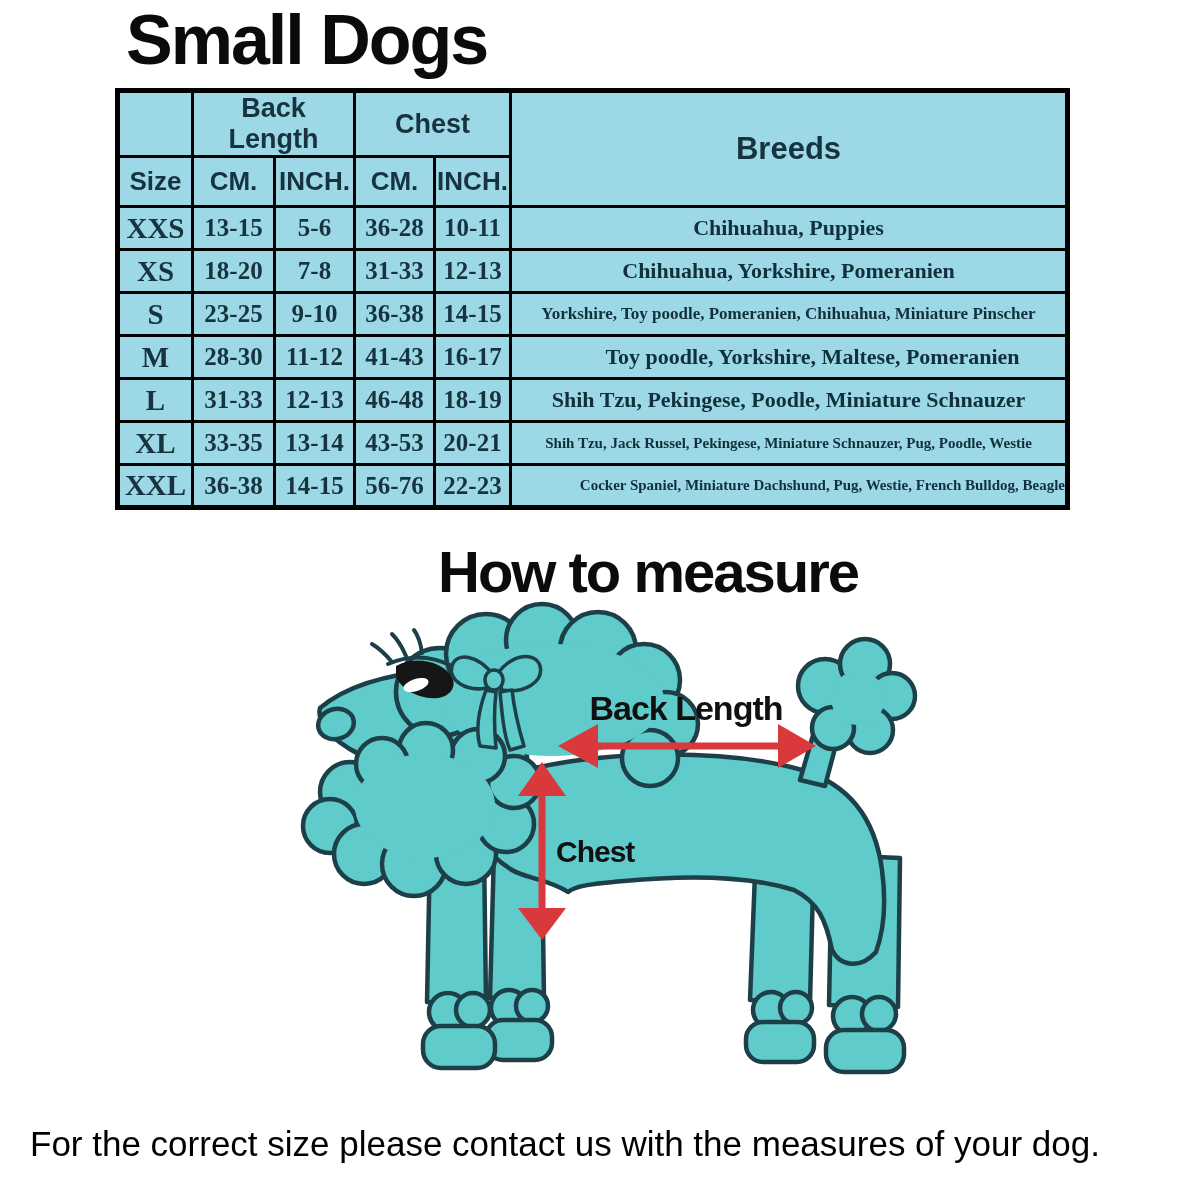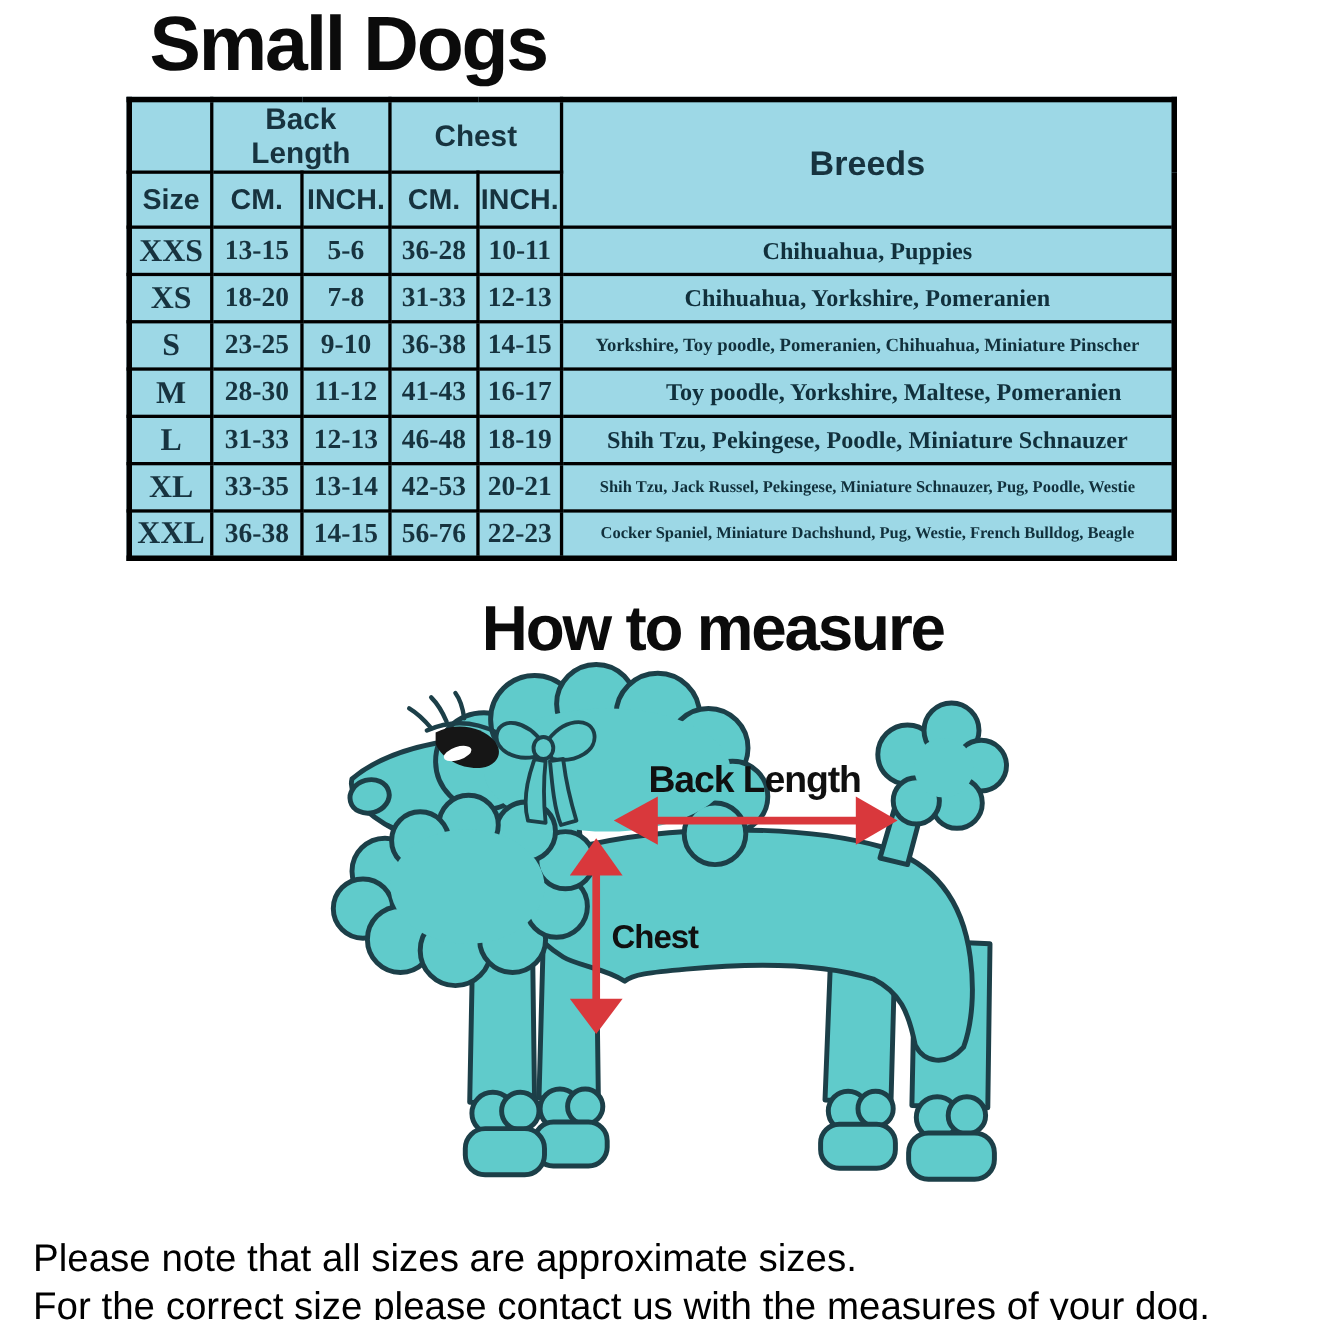--- a/index.html
+++ b/index.html
@@ -1,21 +1,21 @@
 <!DOCTYPE html>
 <html style="--table-bg: #9dd8e6; --cell-text: #17333f; --header-red: #e7464f; --poodle-fill: #60cbcb; --poodle-outline: #1c3f48; --arrow-red: #d9383c;"><head>
 <meta charset="utf-8">
 <style>
   html,body{margin:0;padding:0;}
   body{
     width:1200px;height:1200px;position:relative;overflow:hidden;
     background:#ffffff;font-family:"Liberation Sans",sans-serif;
   }
   .page-title{
-    position:absolute;left:136px;top:0px;
+    position:absolute;left:126px;top:0px;
     font-size:70px;font-weight:bold;letter-spacing:-2px;color:#0b0b0b;
   }
   
   table.size-table{
     position:absolute;left:115px;top:88px;width:955px;height:402px;
     border-collapse:collapse;table-layout:fixed;
     background:var(--table-bg,#9dd8e6);
     border:5px solid #000;
   }
   table.size-table td{
@@ -127,34 +127,34 @@
     <td class="num-v">46-48</td>
     <td class="num-v">18-19</td>
     <td class="breeds-cell">
           <div class="fit" style="font-size: 22px;">Shih Tzu, Pekingese, Poodle, Miniature Schnauzer</div>
         </td>
   </tr>
   <tr class="drow">
     <td class="size-v">XL</td>
     <td class="num-v">33-35</td>
     <td class="num-v">13-14</td>
-    <td class="num-v">42-53</td>
+    <td class="num-v">43-53</td>
     <td class="num-v">20-21</td>
     <td class="breeds-cell">
           <div class="fit" style="font-size: 15px;">Shih Tzu, Jack Russel, Pekingese, Miniature Schnauzer, Pug, Poodle, Westie</div>
         </td>
   </tr>
   <tr class="drow">
     <td class="size-v">XXL</td>
     <td class="num-v">36-38</td>
     <td class="num-v">14-15</td>
     <td class="num-v">56-76</td>
     <td class="num-v">22-23</td>
     <td class="breeds-cell">
-          <div class="fit" style="font-size: 15px;">Cocker Spaniel, Miniature Dachshund, Pug, Westie, French Bulldog, Beagle</div>
+          <div class="fit" style="font-size: 15px; text-align: right;">Cocker Spaniel, Miniature Dachshund, Pug, Westie, French Bulldog, Beagle</div>
         </td>
   </tr>
 </tbody>
   </table>
 
 <div class="measure-title">How to measure</div>
 
 <svg class="poodle-svg" width="640" height="520" viewBox="0 0 640 520">
 
   <g>
@@ -261,15 +261,14 @@
   <text class="diagram-label" x="406" y="120" font-size="34" text-anchor="middle">Back Length</text>
   <g>
     <path class="arrow-shaft" d="M 262 192 L 262 312"></path>
     <polygon class="arrow-head" points="262,162 238,196 286,196"></polygon>
     <polygon class="arrow-head" points="262,340 238,308 286,308"></polygon>
   </g>
   <text class="diagram-label" x="276" y="262" font-size="30" text-anchor="start">Chest</text>
 </svg>
 
 <div class="footer-note">
-  <div>Please note that all sizes are approximate sizes.</div>
   <div>For the correct size please contact us with the measures of your dog.</div>
 </div>
 
 </body></html>

